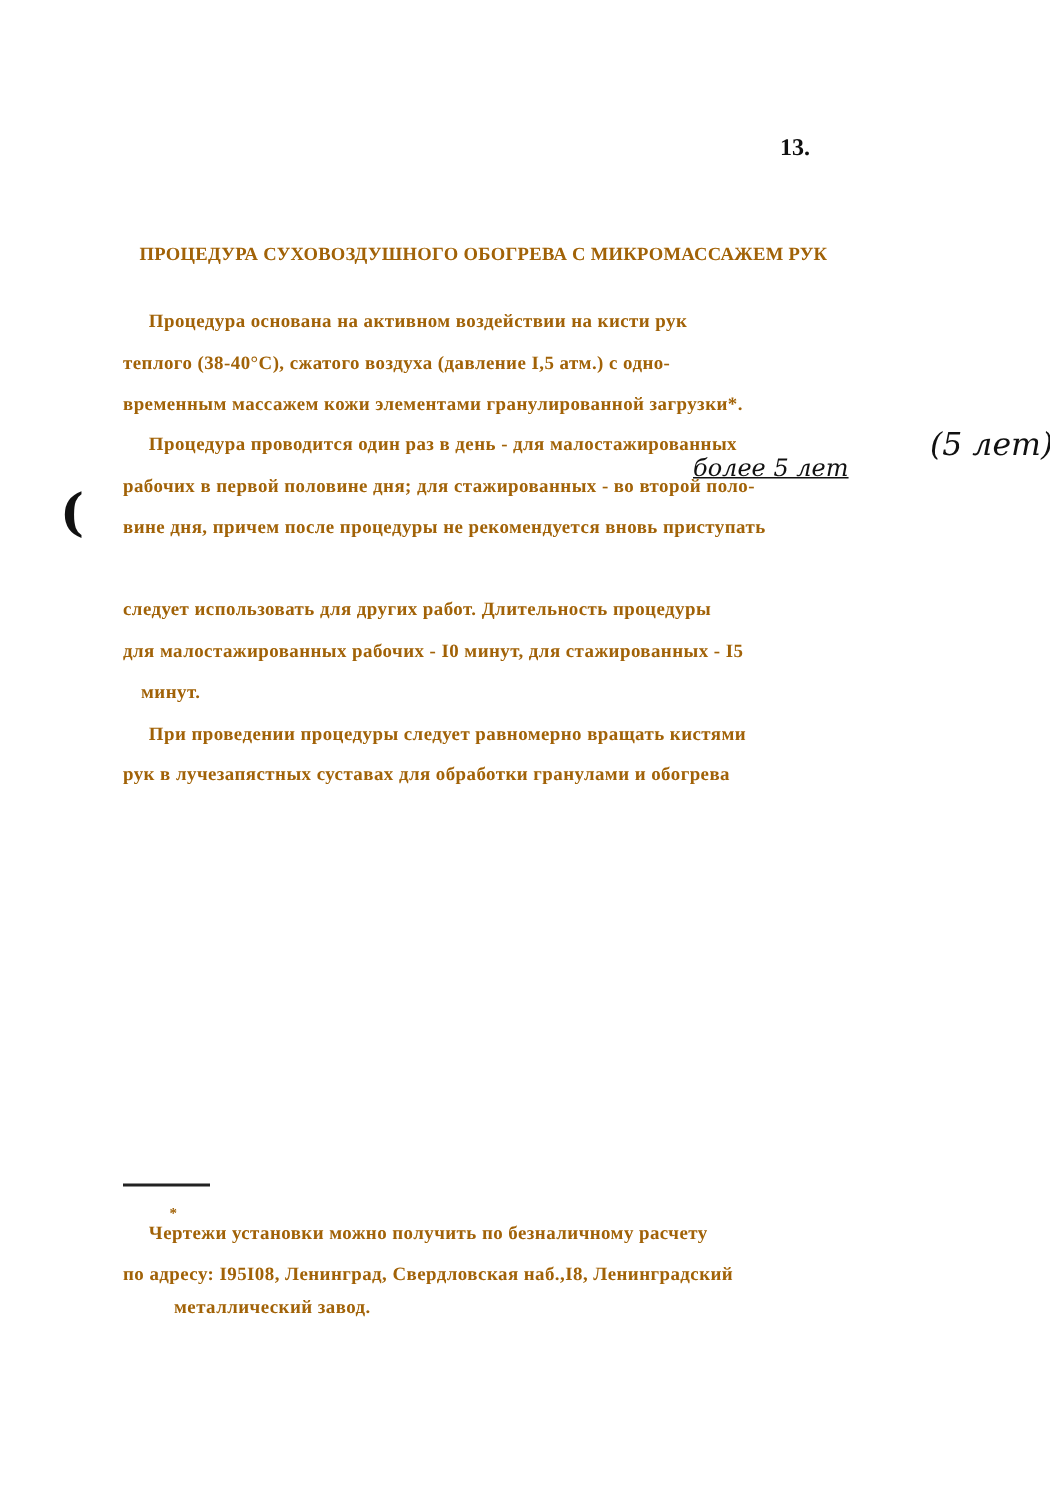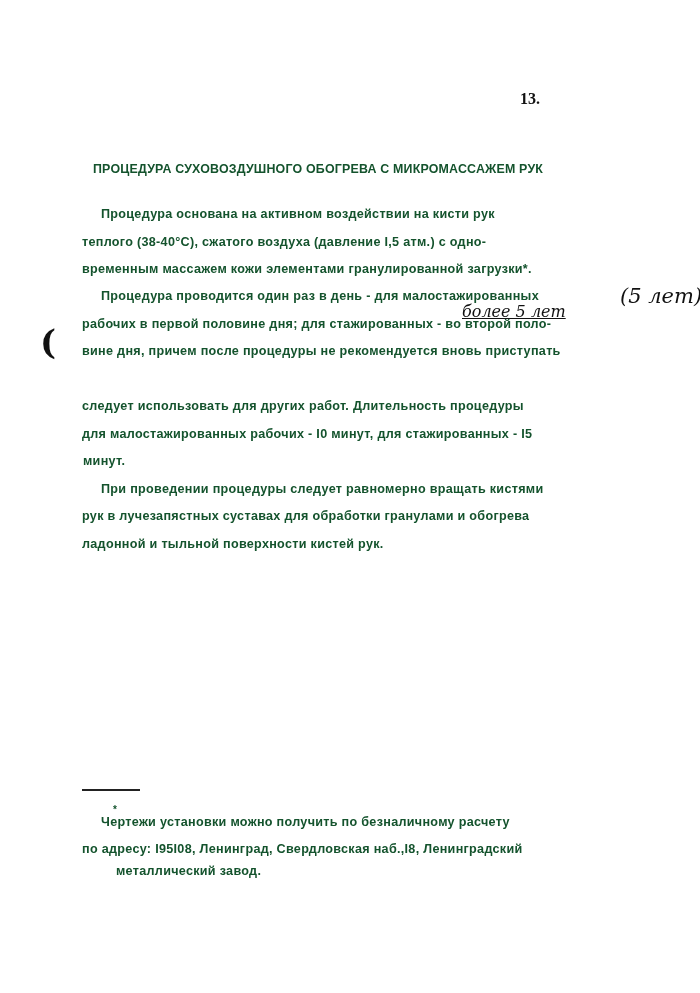--- a/index.html
+++ b/index.html
@@ -1,20 +1,20 @@
 <!DOCTYPE html>
 <html><head>
 <meta charset="utf-8">
 <style>
   html, body { margin: 0; padding: 0; background: #ffffff; }
   body { width: 700px; height: 993px; position: relative; overflow: hidden;
          font-family: "Liberation Mono", "DejaVu Sans Mono", monospace; color: #111; }
   .page { position: absolute; left: 0; top: 0; width: 700px; height: 993px; background: #fff; }
-  .tw { position: absolute; font-family: Liberation Sans, sans-serif;
-        font-weight: bold; font-size: 12.6px; letter-spacing: 0.3px; white-space: pre; color: #14532d; }
+  .tw { position: absolute; font-family: Liberation Serif, serif;
+        font-weight: bold; font-size: 12.6px; letter-spacing: 0.3px; white-space: pre; color: #a16207; }
   .pagenum { position: absolute; left: 520px; top: 90px; font-size: 16px; font-weight: bold;
              font-family: "Liberation Serif", serif; }
   .title { left: 93px; top: 162px; font-size: 12.4px; letter-spacing: 0.2px; }
   .hand { position: absolute; font-family: "DejaVu Serif", serif; font-style: italic;
           font-size: 13px; color: #111; white-space: pre; }
   .rule { position: absolute; left: 82px; top: 789px; width: 58px; height: 2px; background: #222; }
   .fnmark { position: absolute; left: 113px; top: 804px; font-size: 10px; font-weight: bold; }
 </style>
 </head>
 <body>
@@ -27,25 +27,24 @@
 
   <div class="tw" style="left:82px;top:207px;">     Процедура основана на активном воздействии на кисти рук</div>
   <div class="tw" style="left:82px;top:235px;">теплого (38-40°С), сжатого воздуха (давление I,5 атм.) с одно-</div>
   <div class="tw" style="left:82px;top:262px;">временным массажем кожи элементами гранулированной загрузки*.</div>
 
   <div class="tw" style="left:82px;top:289px;">     Процедура проводится один раз в день - для малостажированных</div>
   <div class="tw" style="left:82px;top:317px;">рабочих в первой половине дня; для стажированных - во второй поло-</div>
   <div class="tw" style="left:82px;top:344px;">вине дня, причем после процедуры не рекомендуется вновь приступать</div>
   <div class="tw" style="left:82px;top:399px;">следует использовать для других работ. Длительность процедуры</div>
   <div class="tw" style="left:82px;top:427px;">для малостажированных рабочих - I0 минут, для стажированных - I5</div>
-  <div class="tw" style="left:83px;top:454px;">минут.</div>
+  <div class="tw" style="left:94px;top:454px;">минут.</div>
 
   <div class="tw" style="left:82px;top:482px;">     При проведении процедуры следует равномерно вращать кистями</div>
   <div class="tw" style="left:82px;top:509px;">рук в лучезапястных суставах для обработки гранулами и обогрева</div>
-  <div class="tw" style="left:82px;top:537px;">ладонной и тыльной поверхности кистей рук.</div>
 
   <div class="hand" style="left:620px;top:284px;font-size:21px;">(5 лет)</div>
   <div class="hand" style="left:462px;top:302px;font-size:16px;text-decoration:underline;">более 5 лет</div>
   <div class="hand" style="left:40px;top:322px;font-size:34px;font-weight:bold;font-style:normal;">(</div>
 
   <div class="rule"></div>
   <div class="tw fnmark">*</div>
   <div class="tw" style="left:82px;top:815px;">     Чертежи установки можно получить по безналичному расчету</div>
   <div class="tw" style="left:82px;top:842px;">по адресу: I95I08, Ленинград, Свердловская наб.,I8, Ленинградский</div>
   <div class="tw" style="left:82px;top:864px;padding-left:34px;">металлический завод.</div>

